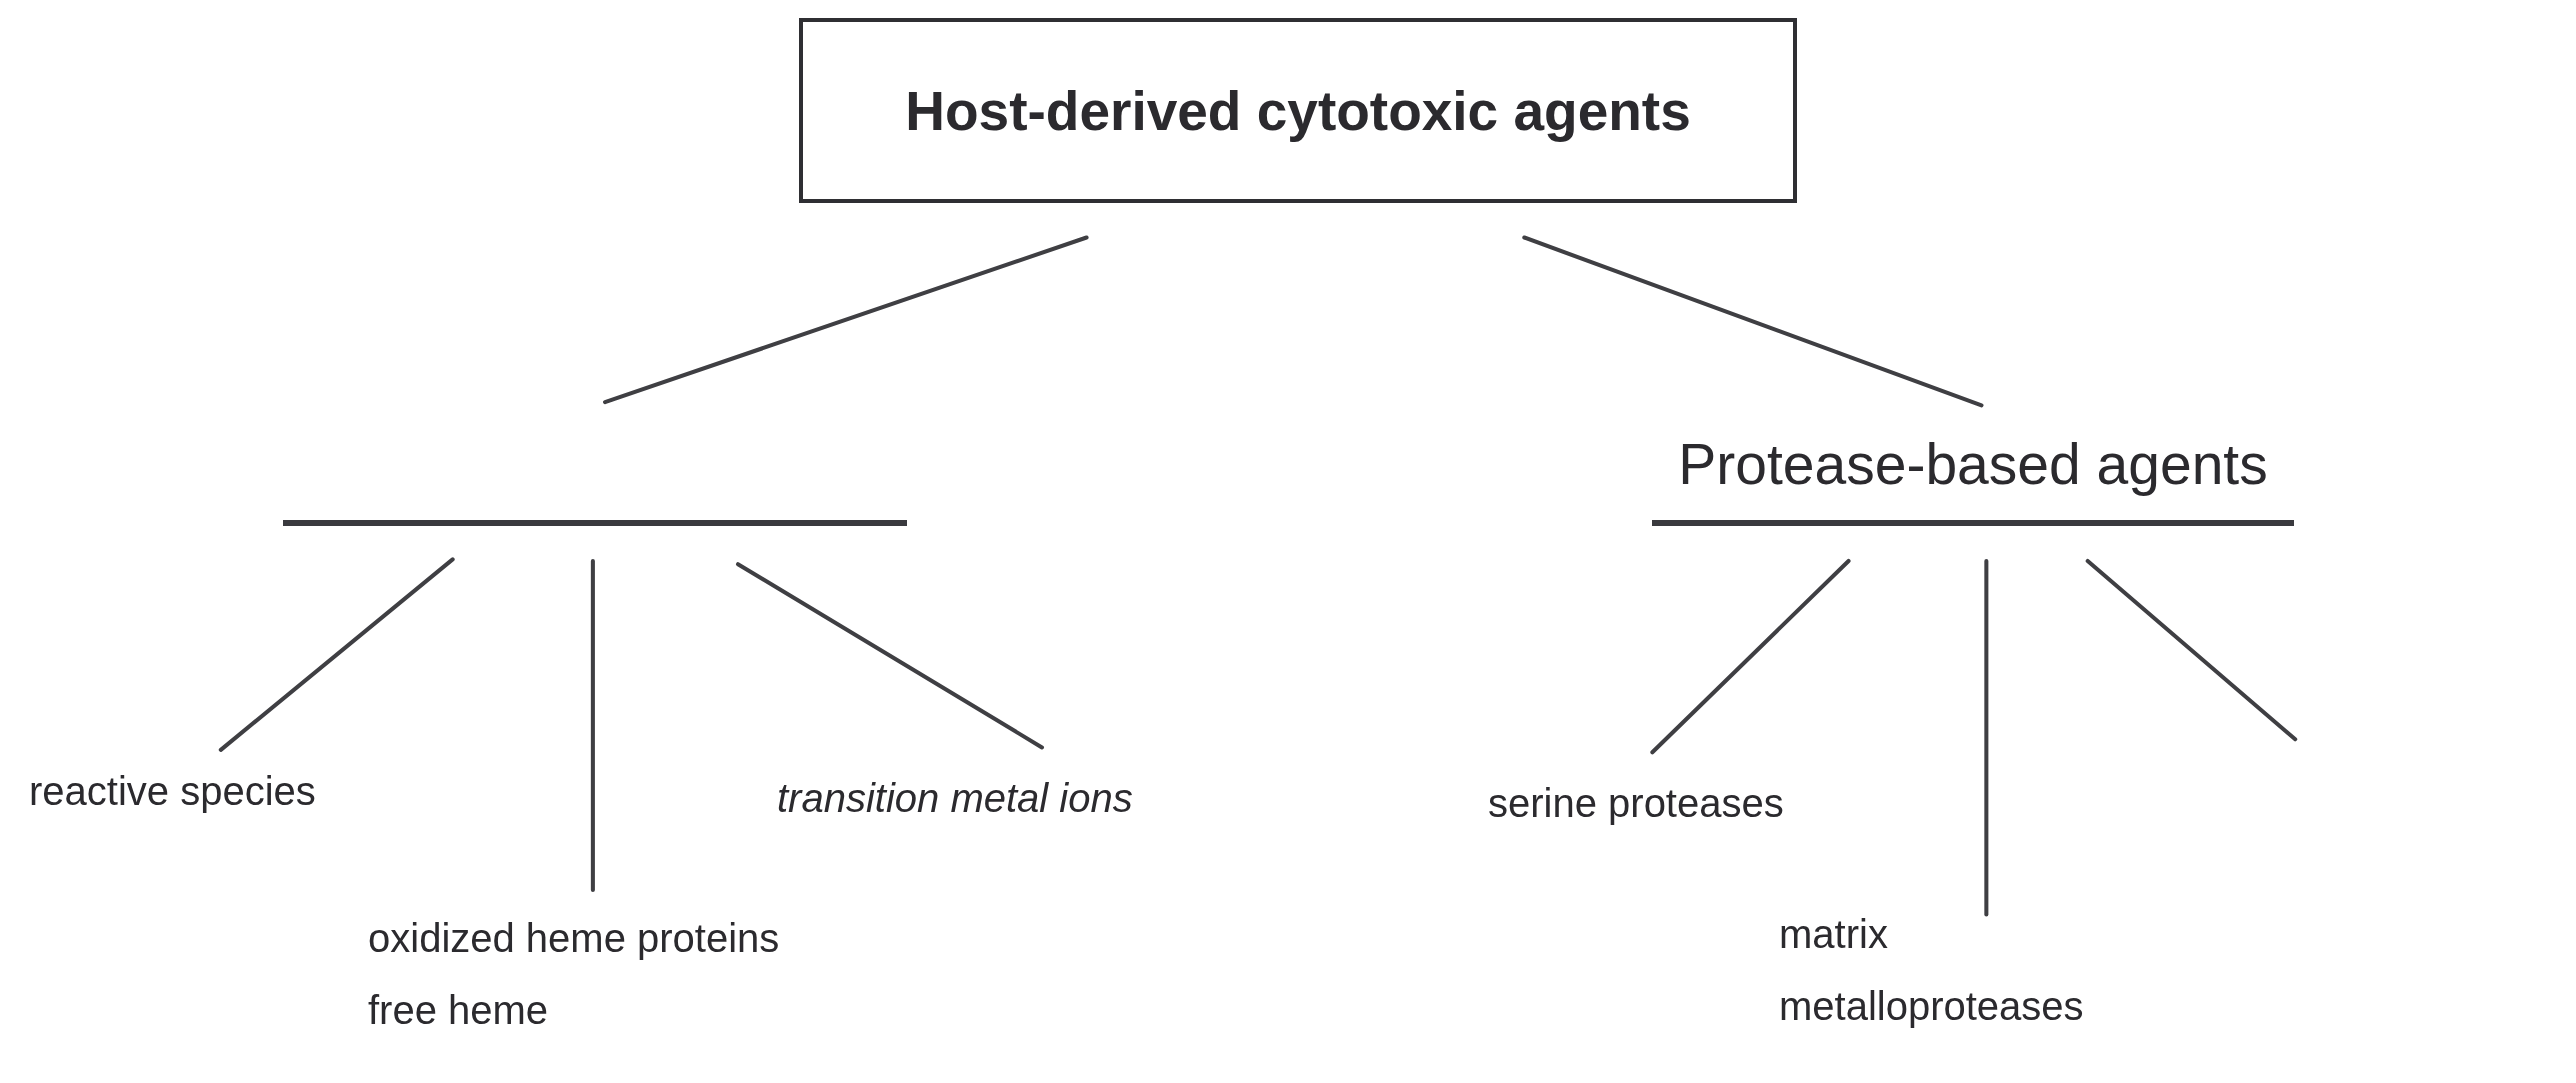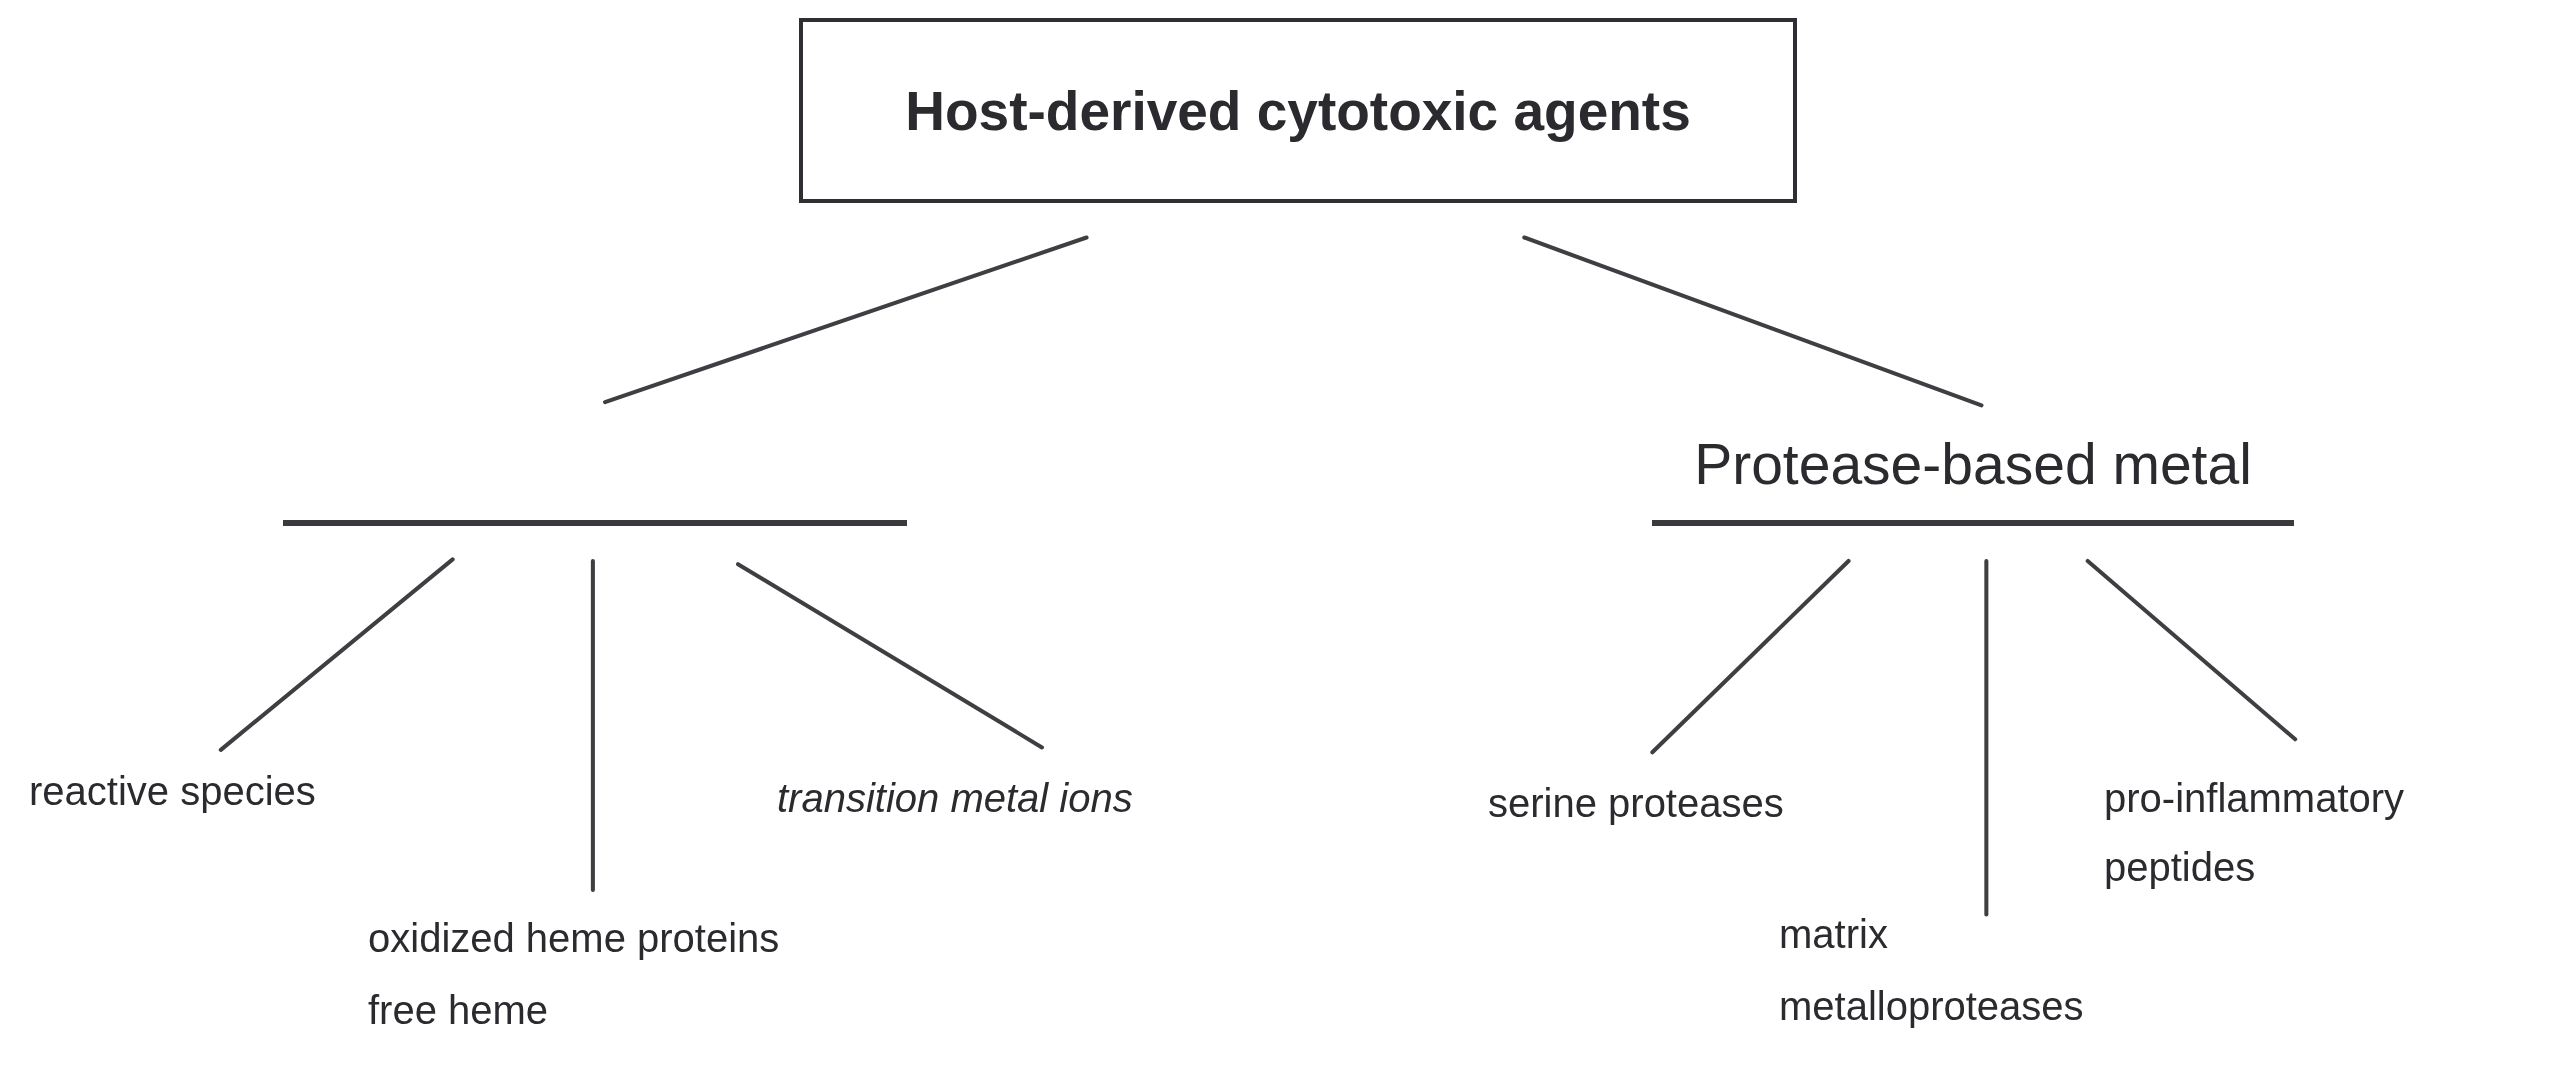--- a/index.html
+++ b/index.html
@@ -63,21 +63,21 @@
     <line x1="2450" y1="692" x2="2450" y2="1128"></line>
     <line x1="2575" y1="692" x2="2831" y2="912"></line>
   </svg>
 
   <div class="node-root">
     <span>Host-derived cytotoxic agents</span>
   </div>
 
   <div class="underline" id="underline-oxidant"></div>
 
-  <div class="branch-heading" id="heading-protease">Protease-based metal</div>
+  <div class="branch-heading" id="heading-protease">Protease-based agents</div>
   <div class="underline" id="underline-protease"></div>
 
   <div class="leaf" id="leaf-reactive">
     <span>reactive species</span>
   </div>
 
   <div class="leaf" id="leaf-oxidized">
     <span>oxidized heme proteins</span>
     <span>free heme</span>
   </div>
@@ -88,19 +88,15 @@
 
   <div class="leaf" id="leaf-serine">
     <span>serine proteases</span>
   </div>
 
   <div class="leaf" id="leaf-matrix">
     <span>matrix</span>
     <span>metalloproteases</span>
   </div>
 
-  <div class="leaf" id="leaf-proinflam">
-    <span>pro-inflammatory</span>
-    <span>peptides</span>
-  </div>
 
 </div>
 
 
 </body></html>

